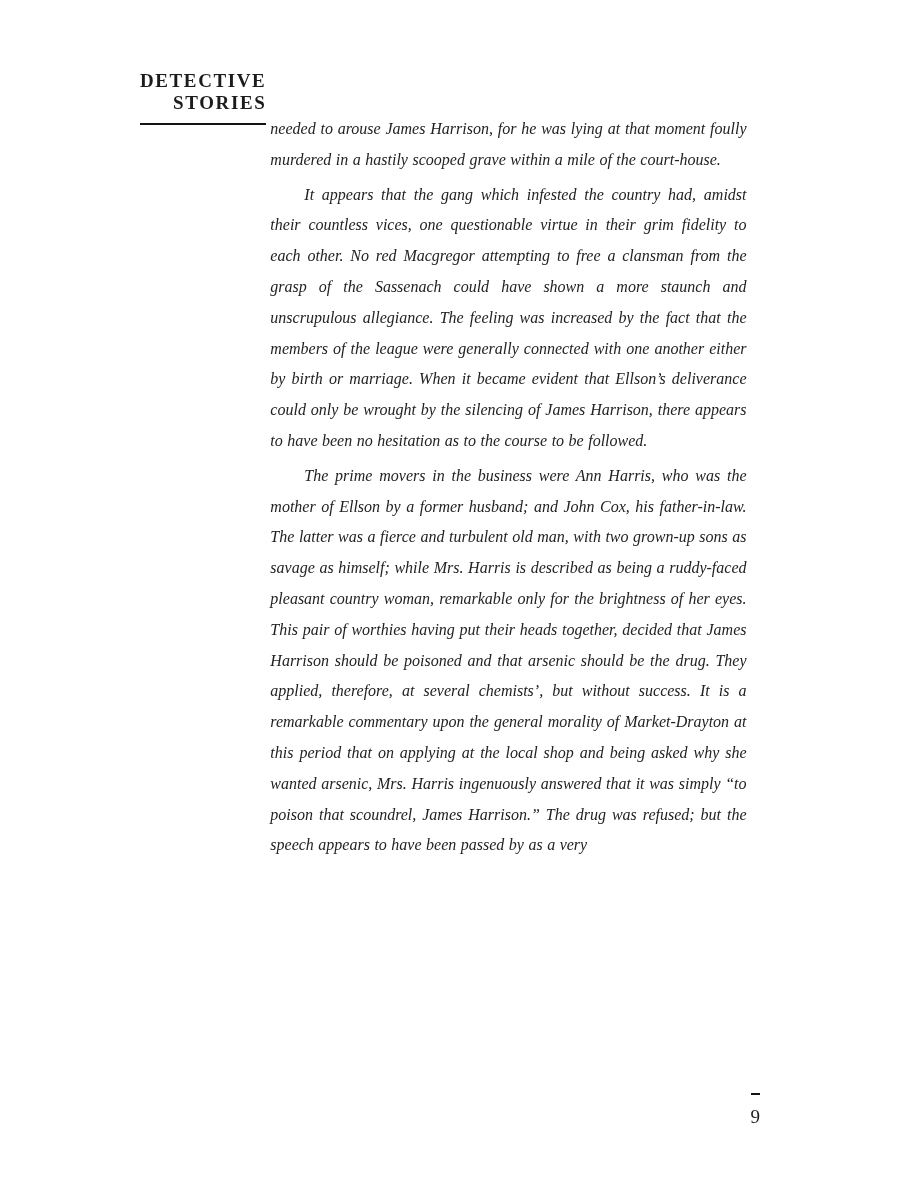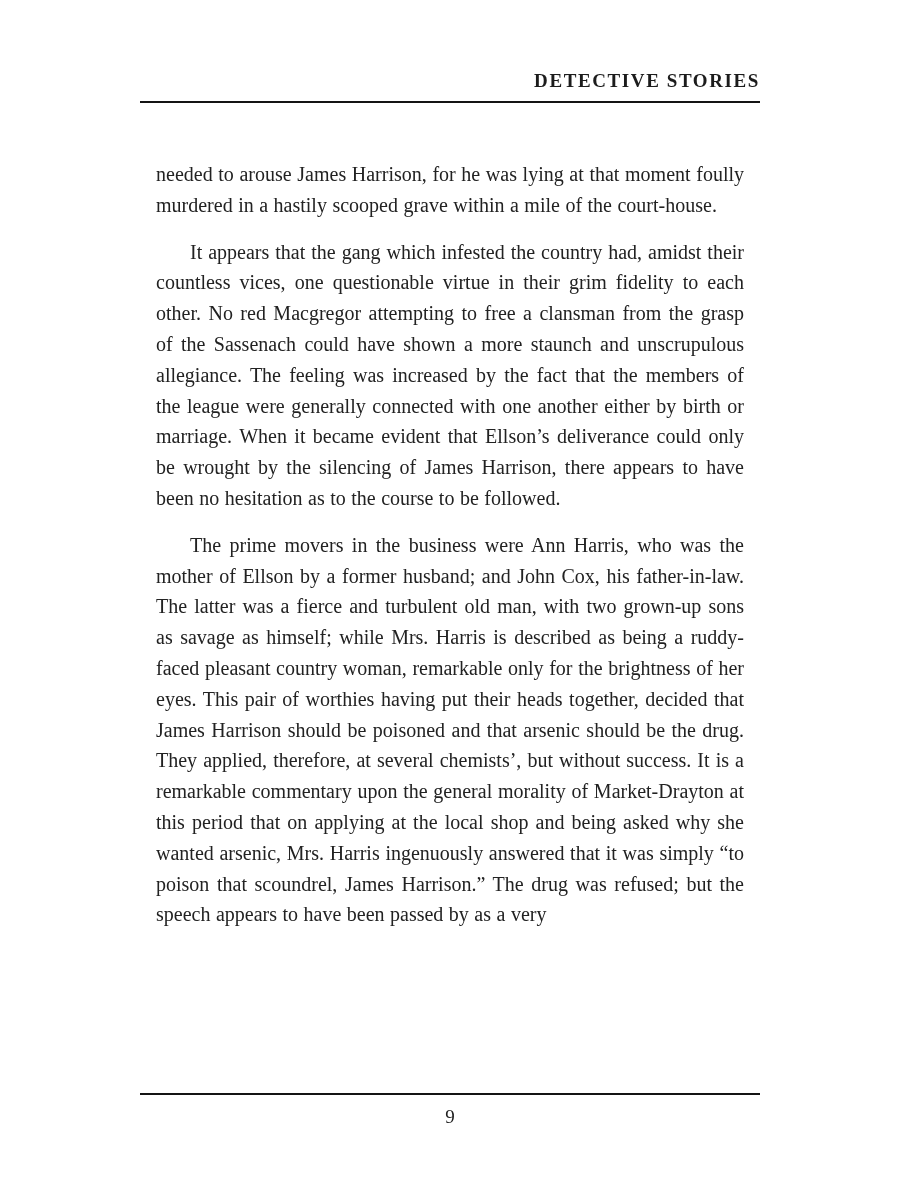--- a/index.html
+++ b/index.html
@@ -9,21 +9,20 @@
   }
   .page {
     position: relative;
     width: 900px;
     height: 1200px;
     margin: 0 auto;
     background: #ffffff;
     box-sizing: border-box;
     padding: 70px 140px 72px 140px;
     display: flex;
-    flex-direction: column;
     font-family: "Liberation Serif", "DejaVu Serif", serif;
     color: #1f1f1f;
     overflow: hidden;
   }
   .running-head {
     text-align: right;
     font-size: 19px;
     font-weight: 600;
     letter-spacing: 1.6px;
     color: #1c1c1c;
@@ -32,26 +31,27 @@
   .rule {
     border: none;
     border-top: 2px solid #141414;
     margin: 0;
     width: 100%;
   }
   .body-text {
     margin-top: 40px;
   }
   .para {
-    margin: 16px;
+    margin: 4px;
     text-align: justify;
-    font-size: 20px;
+    font-size: 16px;
     line-height: 30.8px;
     color: #222222;
     word-spacing: 0.5px;
+    font-style: italic;
   }
   .para.indent {
     text-indent: 34px;
   }
   .page-footer {
     margin-top: auto;
   }
   .page-number {
     text-align: center;
     font-size: 19px;

